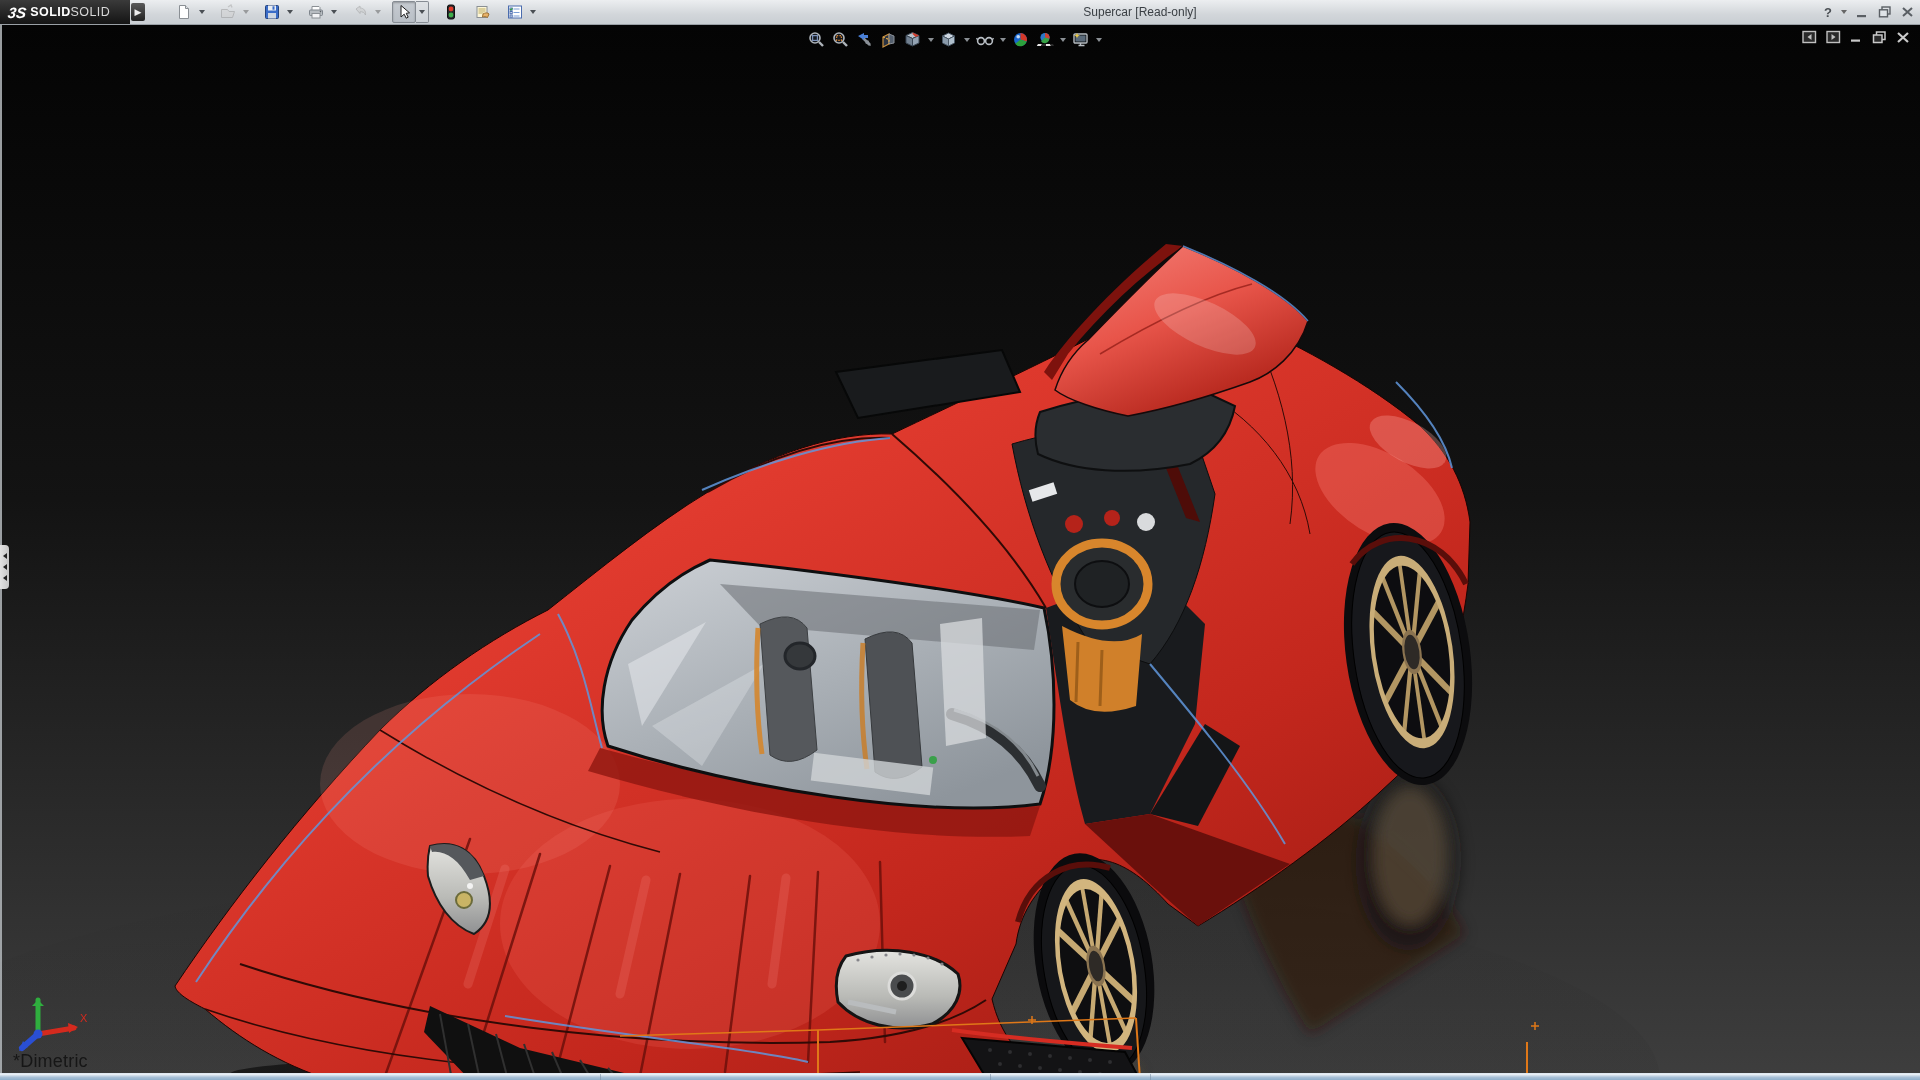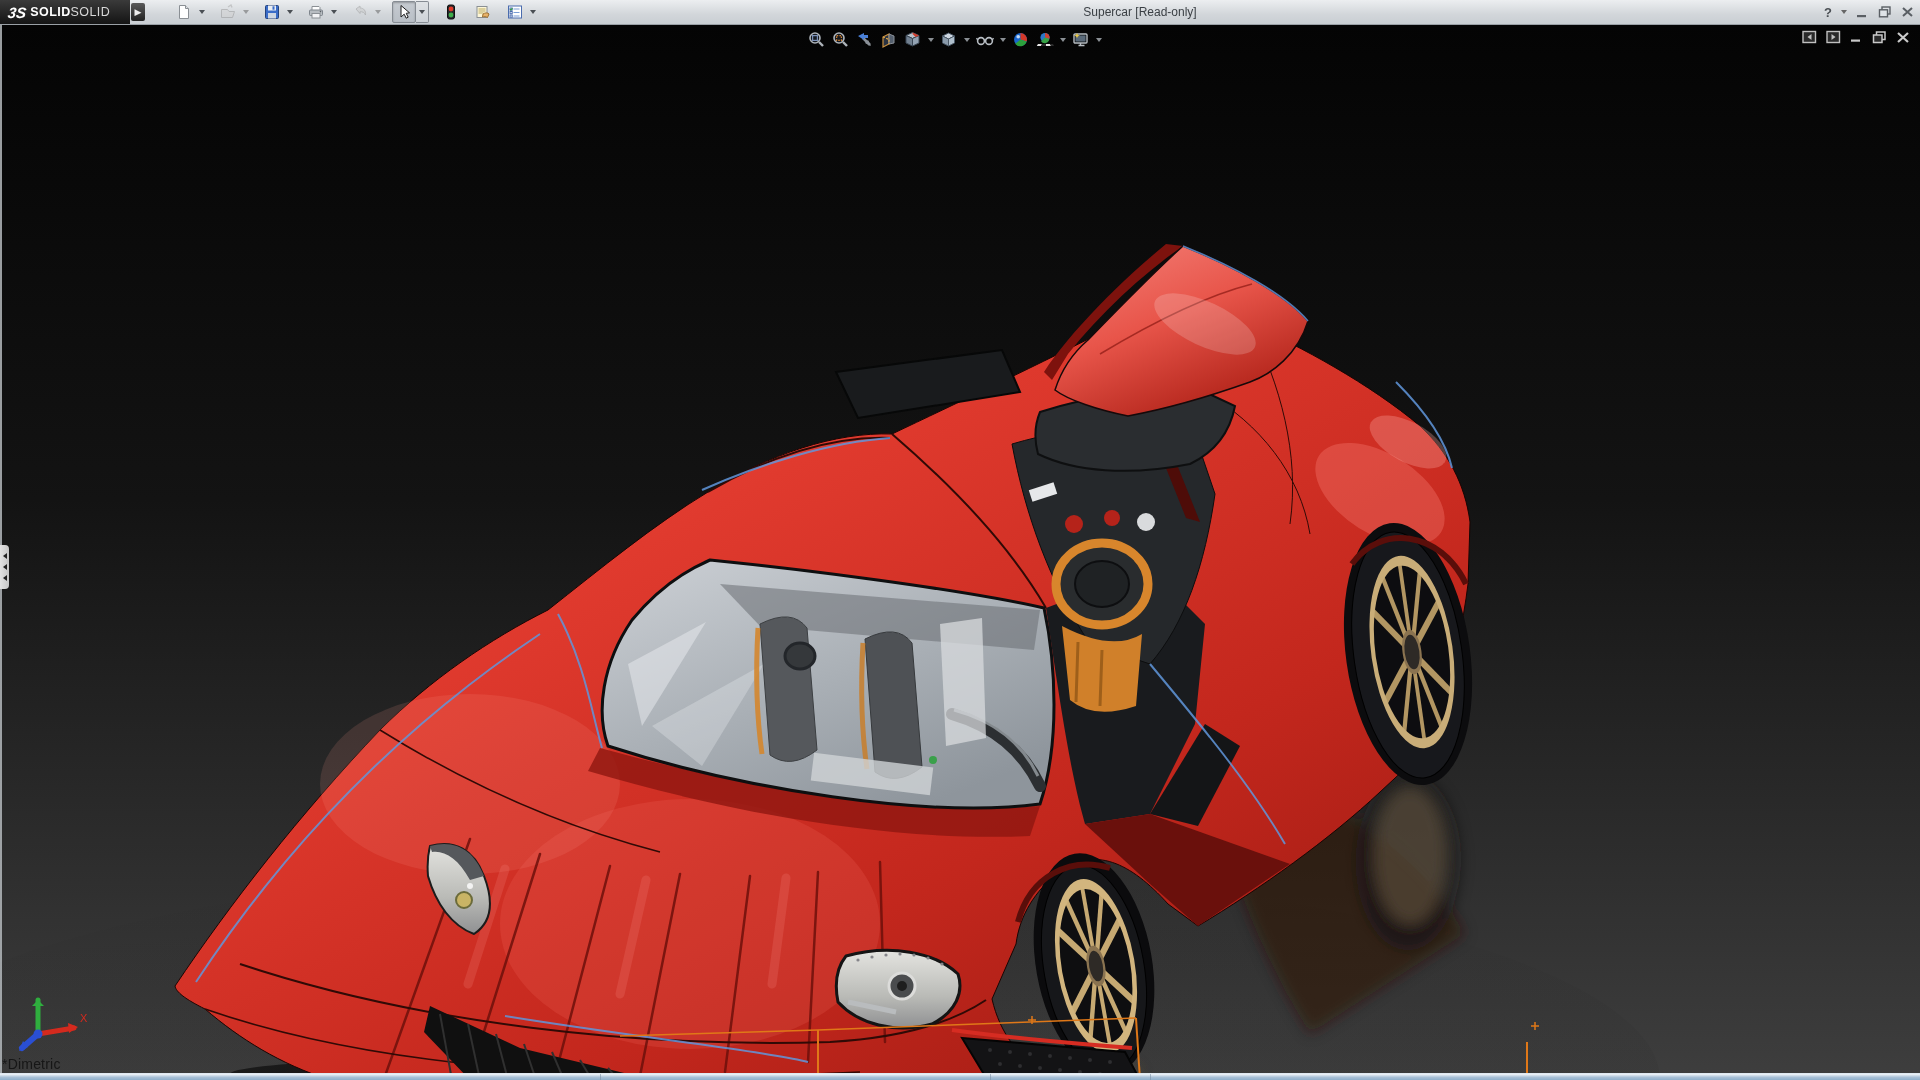--- a/index.html
+++ b/index.html
@@ -33,21 +33,21 @@
   .collapse-tab{position:absolute;left:0px;top:521px;width:9px;height:44px;background:linear-gradient(90deg,#e2e2e2,#c6c6c6);
     border-radius:0 4px 4px 0;z-index:6;display:flex;flex-direction:column;align-items:center;justify-content:center;gap:5px;cursor:pointer;}
   .tri-l{width:0;height:0;border-top:3px solid transparent;border-bottom:3px solid transparent;border-right:4px solid #222;}
   
   .headsup{position:absolute;left:806px;top:5px;display:flex;align-items:center;gap:3px;z-index:10;}
   .hu-btn{width:21px;height:21px;display:flex;align-items:center;justify-content:center;border-radius:2px;}
   .hu-caret{width:9px;display:flex;justify-content:center;}
   .hu-caret .caret{border-top-color:#8a8f94;}
   
   .doc-ctrls{position:absolute;right:10px;top:6px;display:flex;align-items:center;gap:9px;z-index:10;color:#c9c9c9;}
-  .view-label{position:absolute;left:2px;bottom:8px;font-size:14px;color:#161616;z-index:7;letter-spacing:.2px;}
+  .view-label{position:absolute;left:13px;bottom:8px;font-size:18px;color:#161616;z-index:7;letter-spacing:.2px;}
   .triad{position:absolute;left:8px;bottom:22px;z-index:6;}
   .statusbar-sliver{position:absolute;left:0;bottom:0;width:1920px;height:6px;z-index:8;
     background:linear-gradient(#f2f6fa,#a8c0d6 55%,#8fb0cc);border-top:1px solid #dfe8f0;}
   .statusbar-sliver i{position:absolute;top:0;bottom:0;width:1px;background:#7d93a8;opacity:.6;}
 </style>
 </head>
 <body>
 
 <div class="titlebar">
   <div class="logo">

